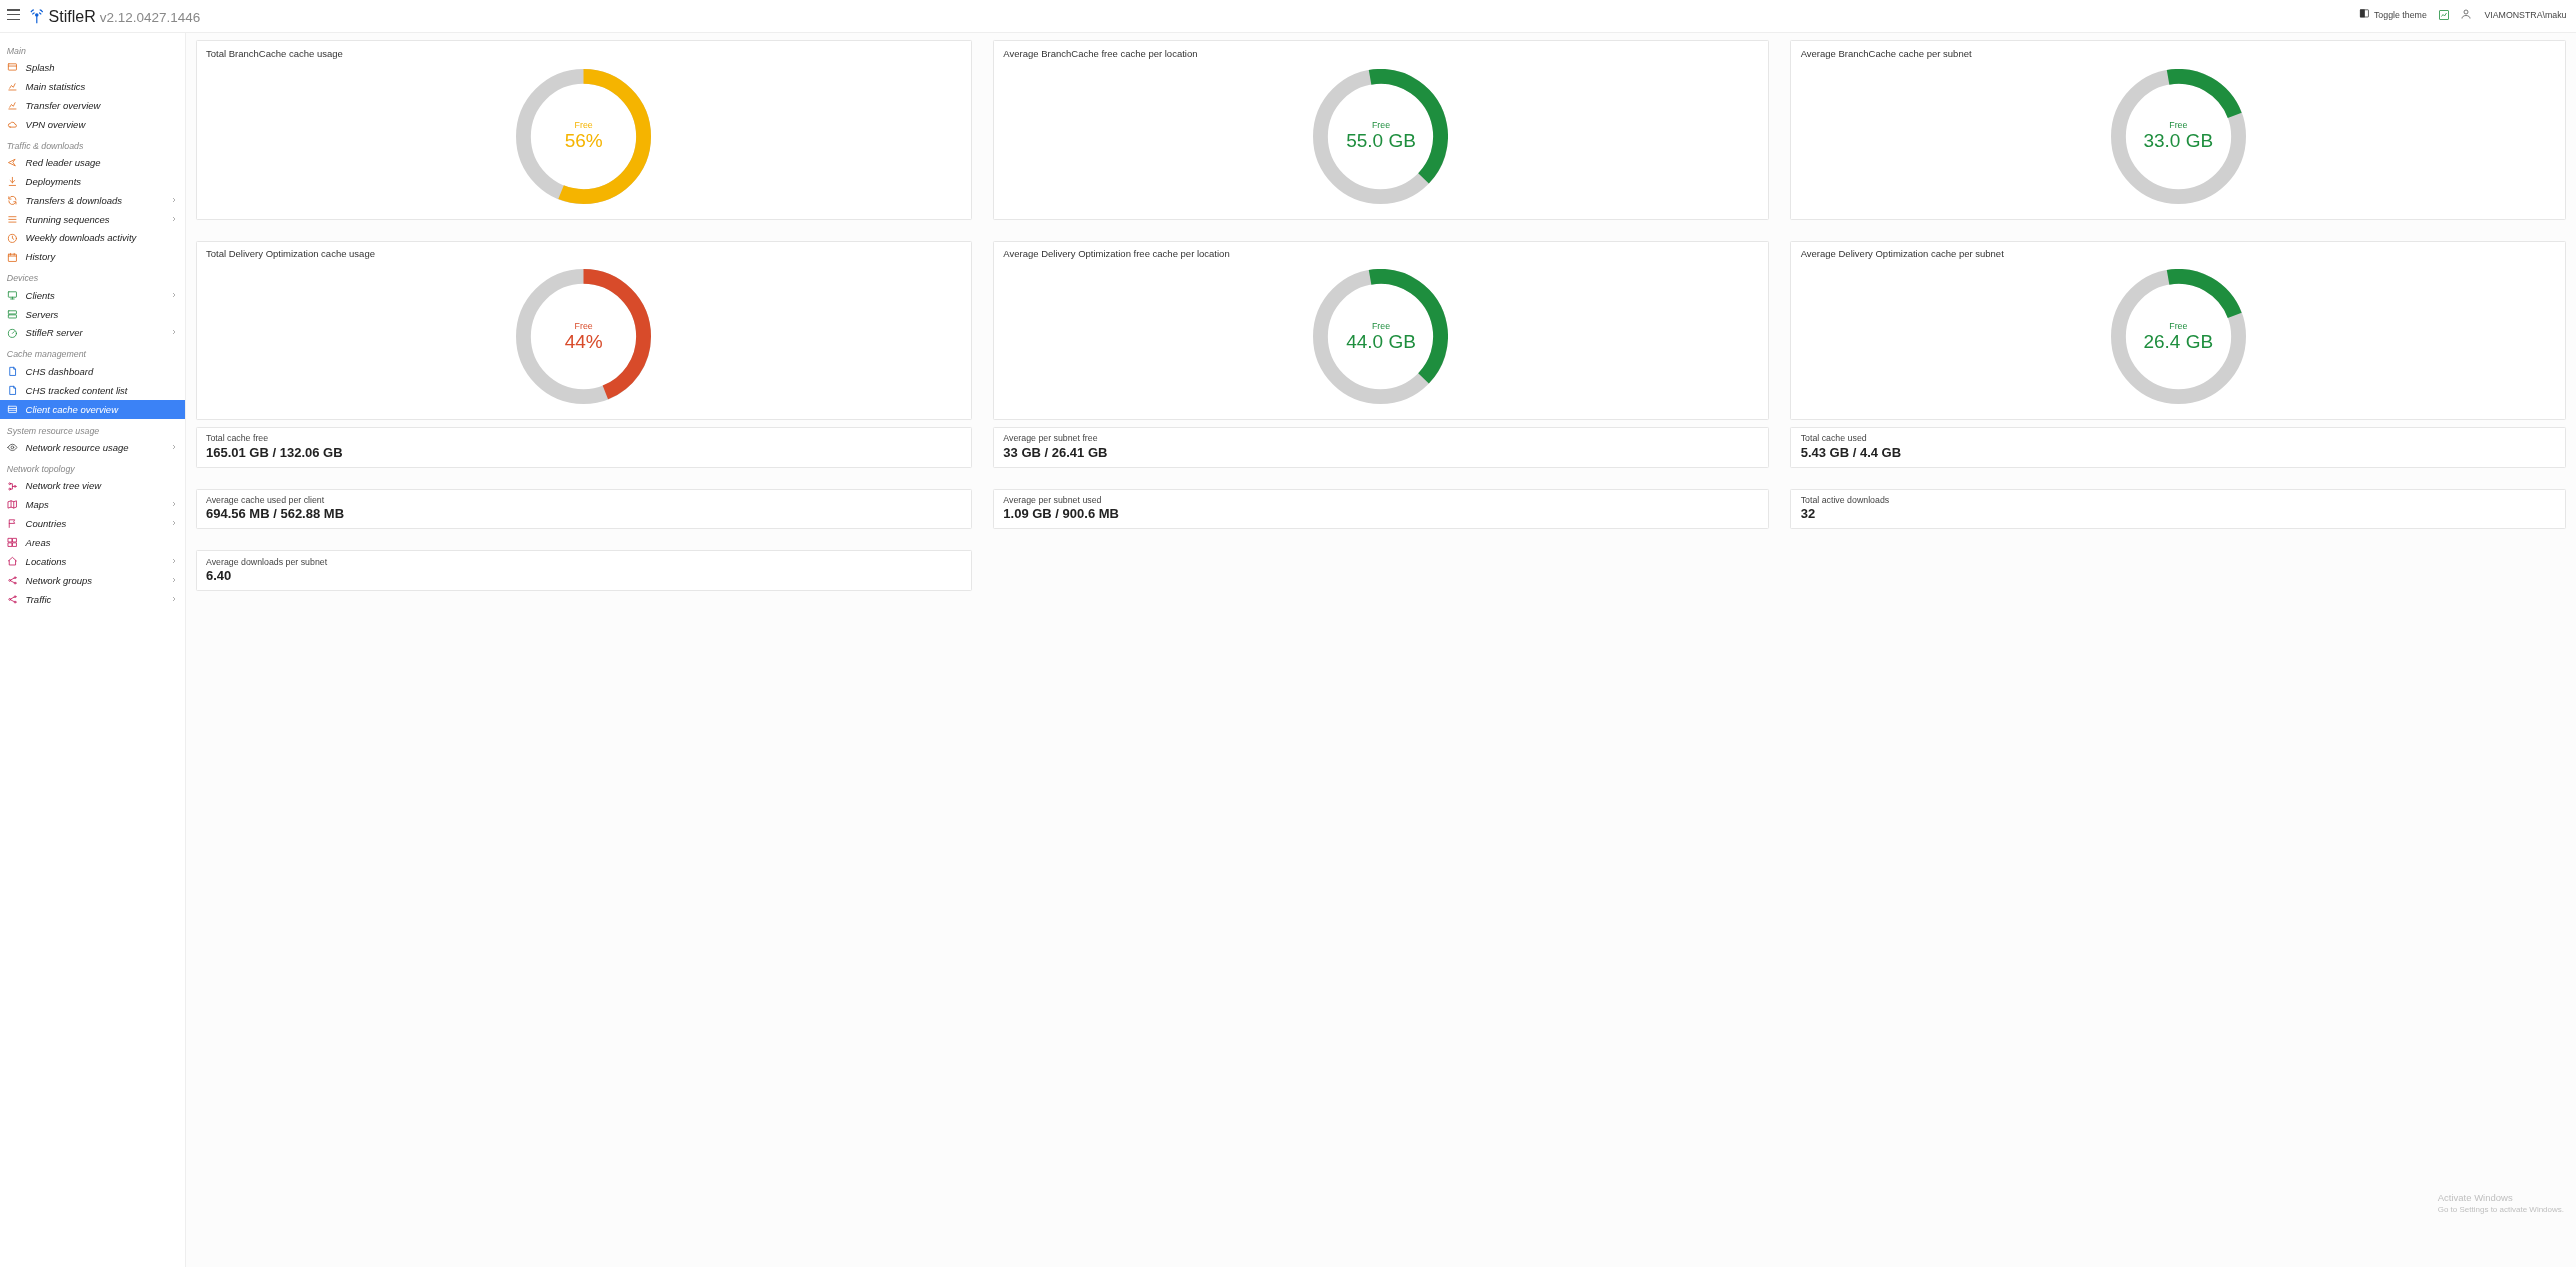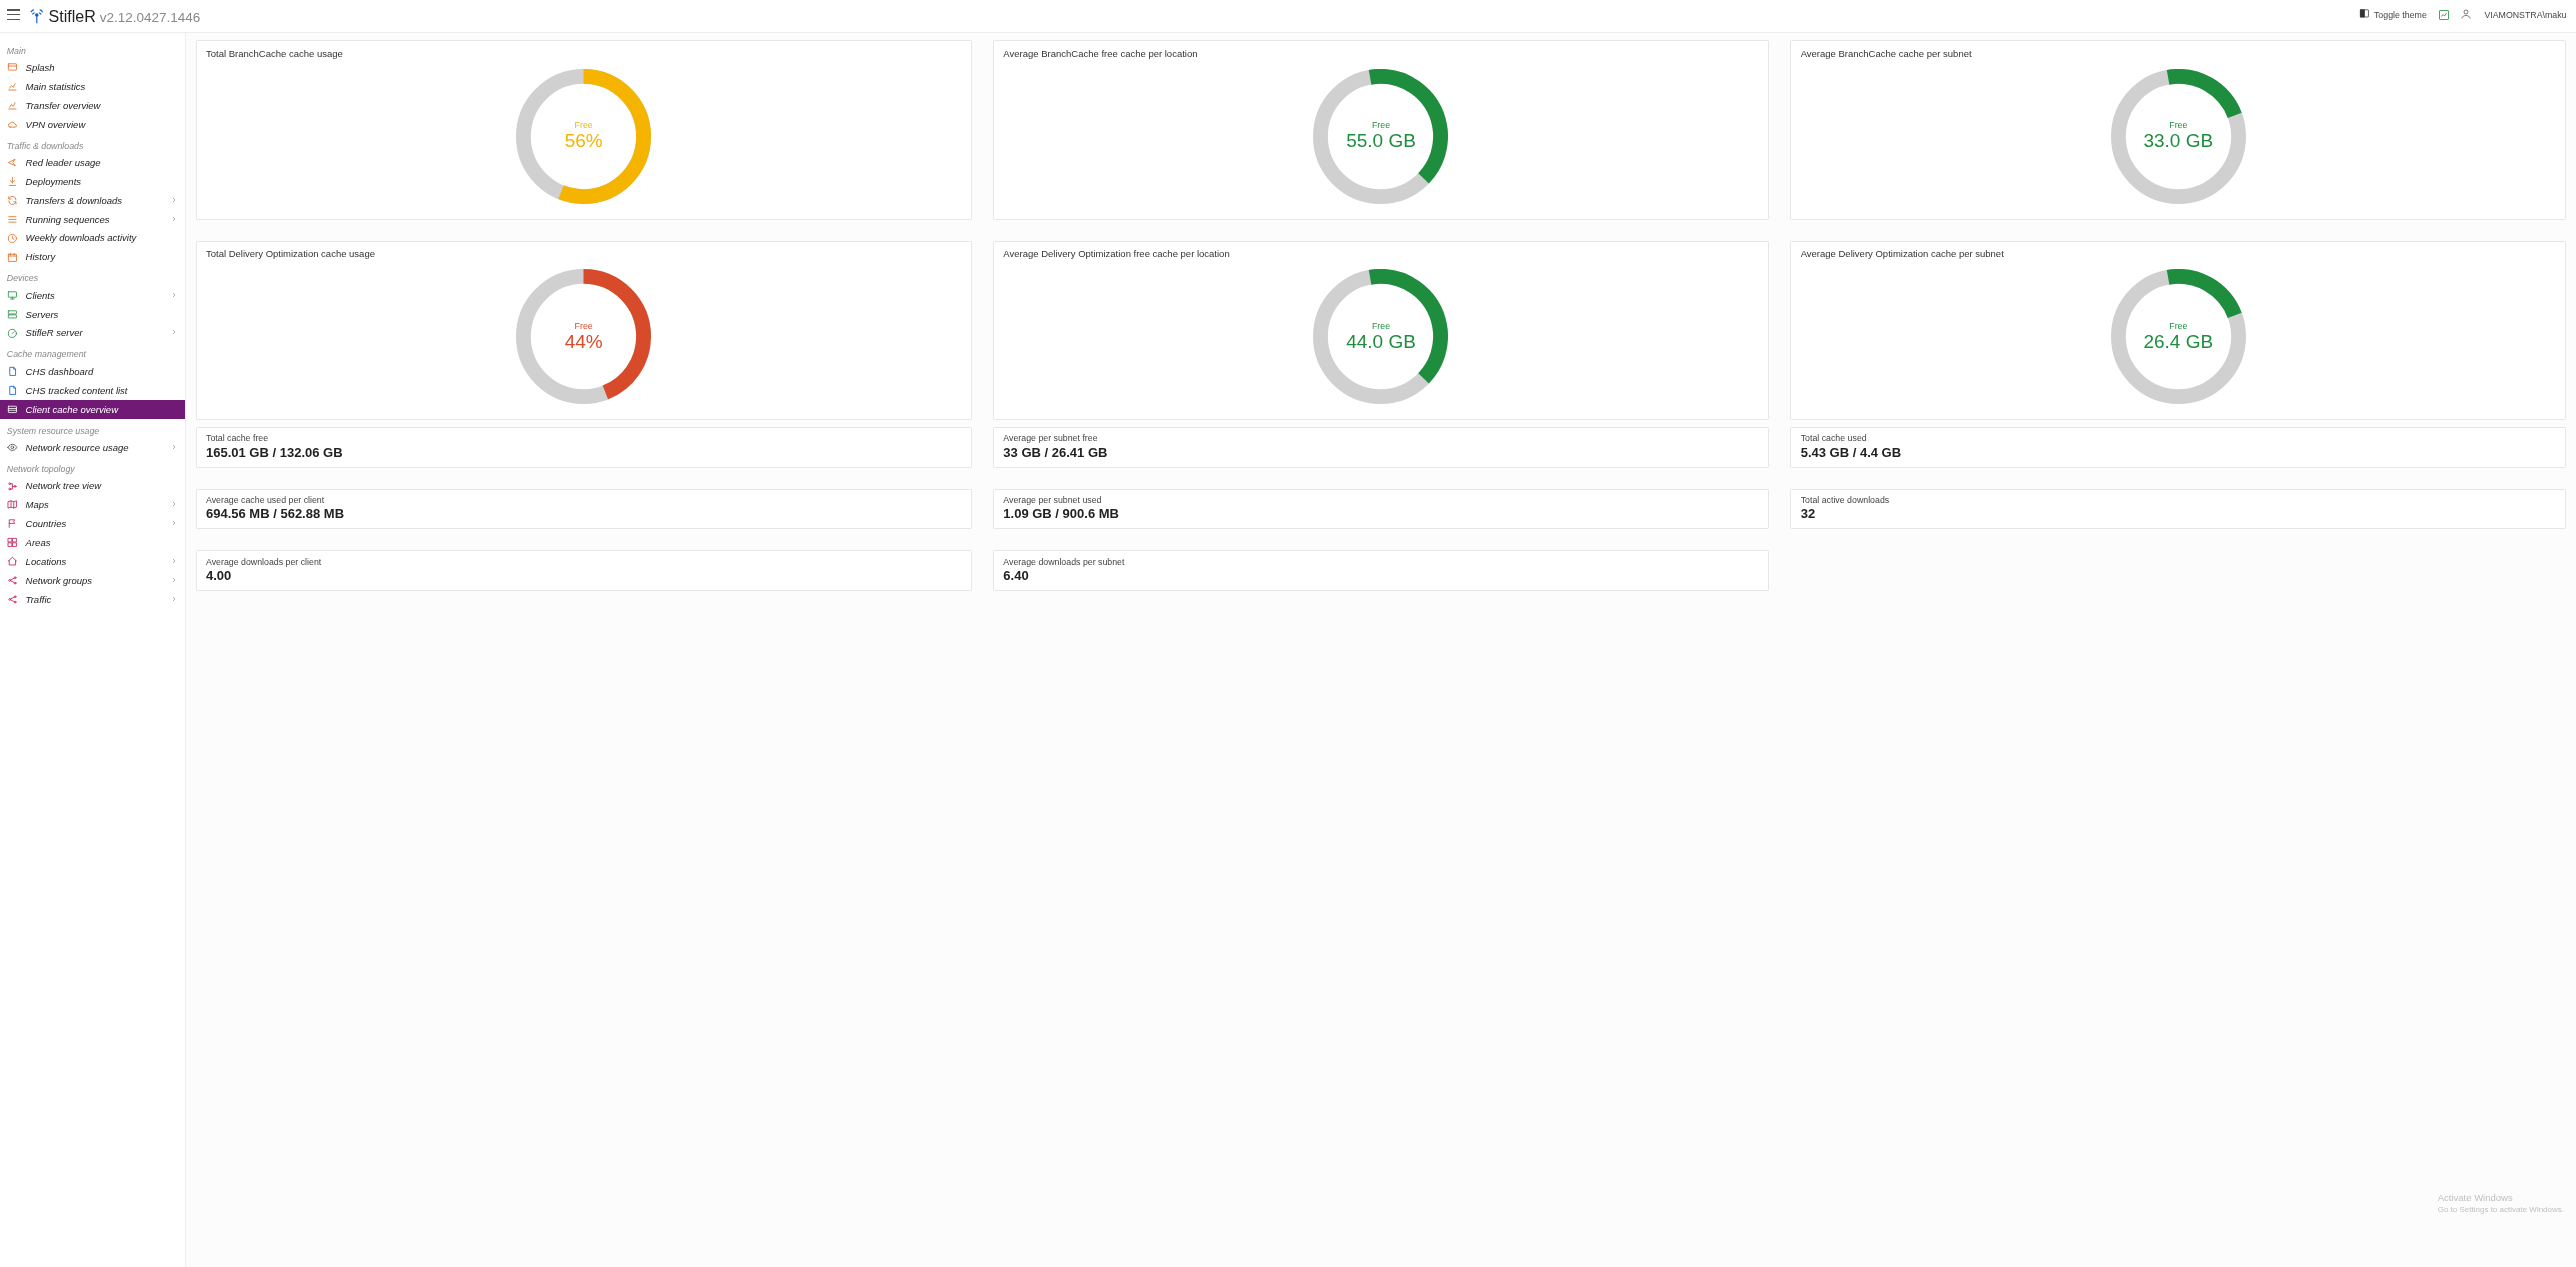--- a/index.html
+++ b/index.html
@@ -15,21 +15,21 @@
     .brand-ver { font-size:13.5px; color:#888; margin-left:4px; }
     .header-right { margin-left:auto; display:flex; align-items:center; gap:10.8px; color:#444; }
     .toggle-theme { display:flex; align-items:center; gap:4px; cursor:pointer; font-size:8.8px; }
     .icon-btn { display:flex; align-items:center; cursor:pointer; }
     .user { display:flex; align-items:center; gap:12px; font-size:8.8px; color:#444; }
     
     .body { flex:1; display:flex; min-height:0; }
     .sidebar { width:186px; border-right:0.7px solid #eee; overflow-y:auto; padding:5.4px 0 13.5px; background:#fff;font-style:italic; }
     .section-title { font-size:8.8px; color:#888; padding:6.8px 6.8px 2.7px; }
     .nav-item { display:flex; align-items:center; padding:2.7px 6.8px; cursor:pointer; color:#222; position:relative; font-size:9.5px; line-height:13.5px; }
-    .nav-item.active { background:#701a75; color:#fff; }
+    .nav-item.active { background:#3b82f6; color:#fff; }
     .nav-item .nav-icon { width:12px; margin-right:6.8px; display:flex; justify-content:center; }
     .nav-item .chev { margin-left:auto; color:#888; }
     
     .main { flex:1; background:#fcfcfc; overflow-y:auto; padding:0 9.5px 13.5px; }
     .cards-grid { display:grid; grid-template-columns:repeat(3,1fr); gap:21px; margin-top:6.8px; }
     .card { background:#fff; border:0.7px solid #e6e6e6; border-radius:1.4px; }
     .gauge-card { padding:6.8px 9.5px 8px; }
     .gauge-title { font-size:9.5px; color:#333; margin-bottom:2.7px; }
     .gauge-wrap { display:flex; justify-content:center; align-items:center; height:149px; position:relative; }
     .gauge-center { position:absolute; top:50%; left:50%; transform:translate(-50%,-50%); text-align:center; }
@@ -455,24 +455,20 @@
           </div>
           <div class="card stat-card">
             <div class="stat-label">Average per subnet used</div>
             <div class="stat-value">1.09 GB / 900.6 MB</div>
           </div>
           <div class="card stat-card">
             <div class="stat-label">Total active downloads</div>
             <div class="stat-value">32</div>
           </div>
           <div class="card stat-card">
-            <div class="stat-label">Average downloads per client</div>
-            <div class="stat-value">4.00</div>
-          </div>
-          <div class="card stat-card">
             <div class="stat-label">Average downloads per subnet</div>
             <div class="stat-value">6.40</div>
           </div>
         </div>
     </div>
   </div>
 </div>
 
 <div class="watermark">
   <div class="wm1">Activate Windows</div>

